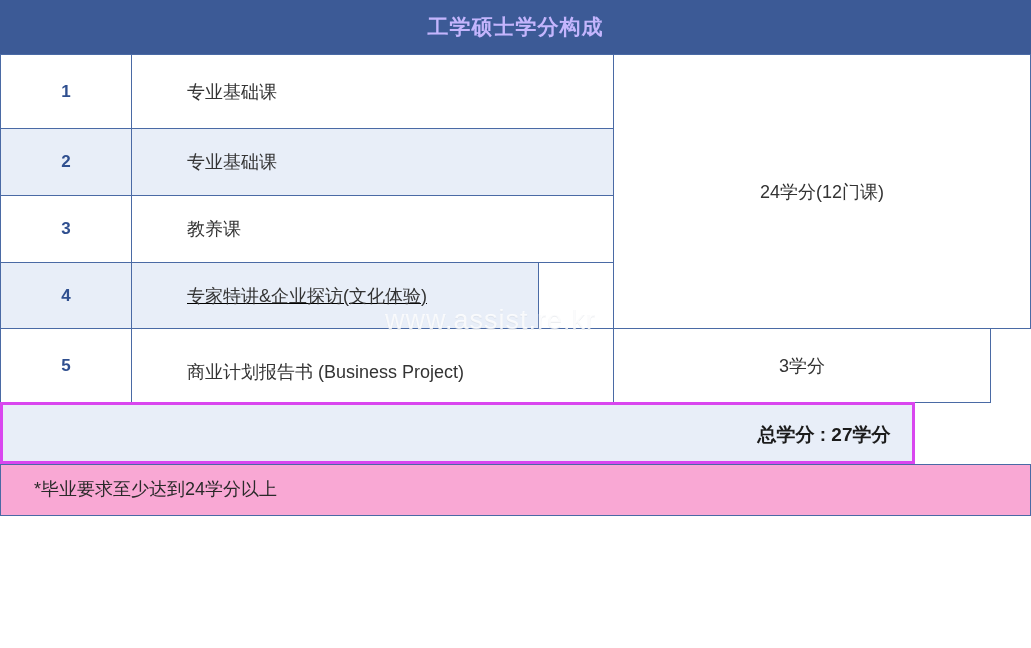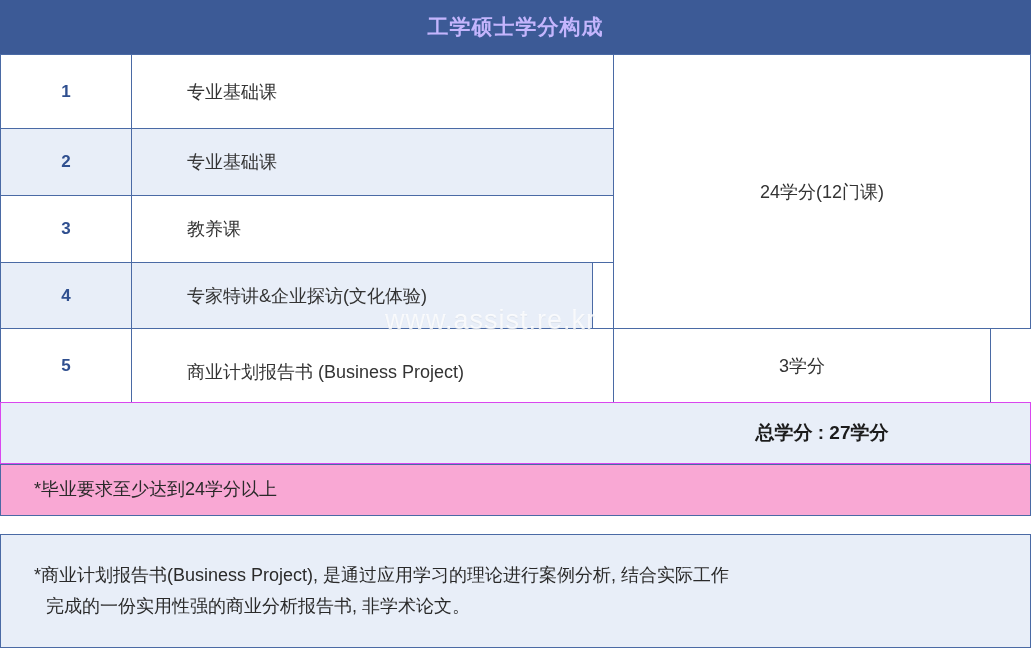--- a/index.html
+++ b/index.html
@@ -76,24 +76,24 @@
   .credit-text {
     color: #333333;
     font-size: 18px;
   }
 
   
   .total-row {
     position: absolute;
     left: 0;
     top: 402px;
-    width: 1031px;
+    width: 915px;
     height: 62px;
     background: #e8eef8;
-    border: 1px solid #d946ef;
+    border: 3px solid #d946ef;
     box-sizing: border-box;
   }
   .total-text {
     position: absolute;
     left: 613px;
     top: 0;
     width: 416px;
     height: 60px;
     display: flex;
     align-items: center;
@@ -179,21 +179,21 @@
   <div class="cell white num-cell" style="left:0px; top:195px; width:132px; height:68px;">
     <span class="num-text">3</span>
   </div>
   <div class="cell white name-cell" style="left:131px; top:195px; width:483px; height:68px;">
     <span class="name-text">教养课</span>
   </div>
 
   <div class="cell tint num-cell" style="left:0px; top:262px; width:132px; height:67px;">
     <span class="num-text">4</span>
   </div>
-  <div class="cell tint name-cell" style="left:131px; top:262px; width:462px; height:67px;">
+  <div class="cell tint name-cell" style="left:131px; top:262px; width:408px; height:67px;text-decoration:underline;">
     <span class="name-text">专家特讲&amp;企业探访(文化体验)</span>
   </div>
 
   <div class="cell white num-cell" style="left:0px; top:328px; width:132px; height:75px;">
     <span class="num-text">5</span>
   </div>
   <div class="cell white name-cell" style="left:131px; top:328px; width:483px; height:87px;">
     <span class="name-text">商业计划报告书 (Business Project)</span>
   </div>
 
@@ -206,22 +206,16 @@
   </div>
 
   <div class="total-row">
     <span class="total-text">总学分 : 27学分</span>
   </div>
 
   <div class="note-row note-row-1">
     <span class="note-text">*毕业要求至少达到24学分以上</span>
   </div>
 
-  <div class="note-row note-row-2">
-    <div class="note-text note-text-2">
-      <span>*商业计划报告书(Business Project), 是通过应用学习的理论进行案例分析, 结合实际工作</span>
-      <span class="note-line-2">完成的一份实用性强的商业分析报告书, 非学术论文。</span>
-    </div>
-  </div>
 
   <div class="watermark">www.assist.re.kr</div>
 
 </div>
 
 </body></html>

